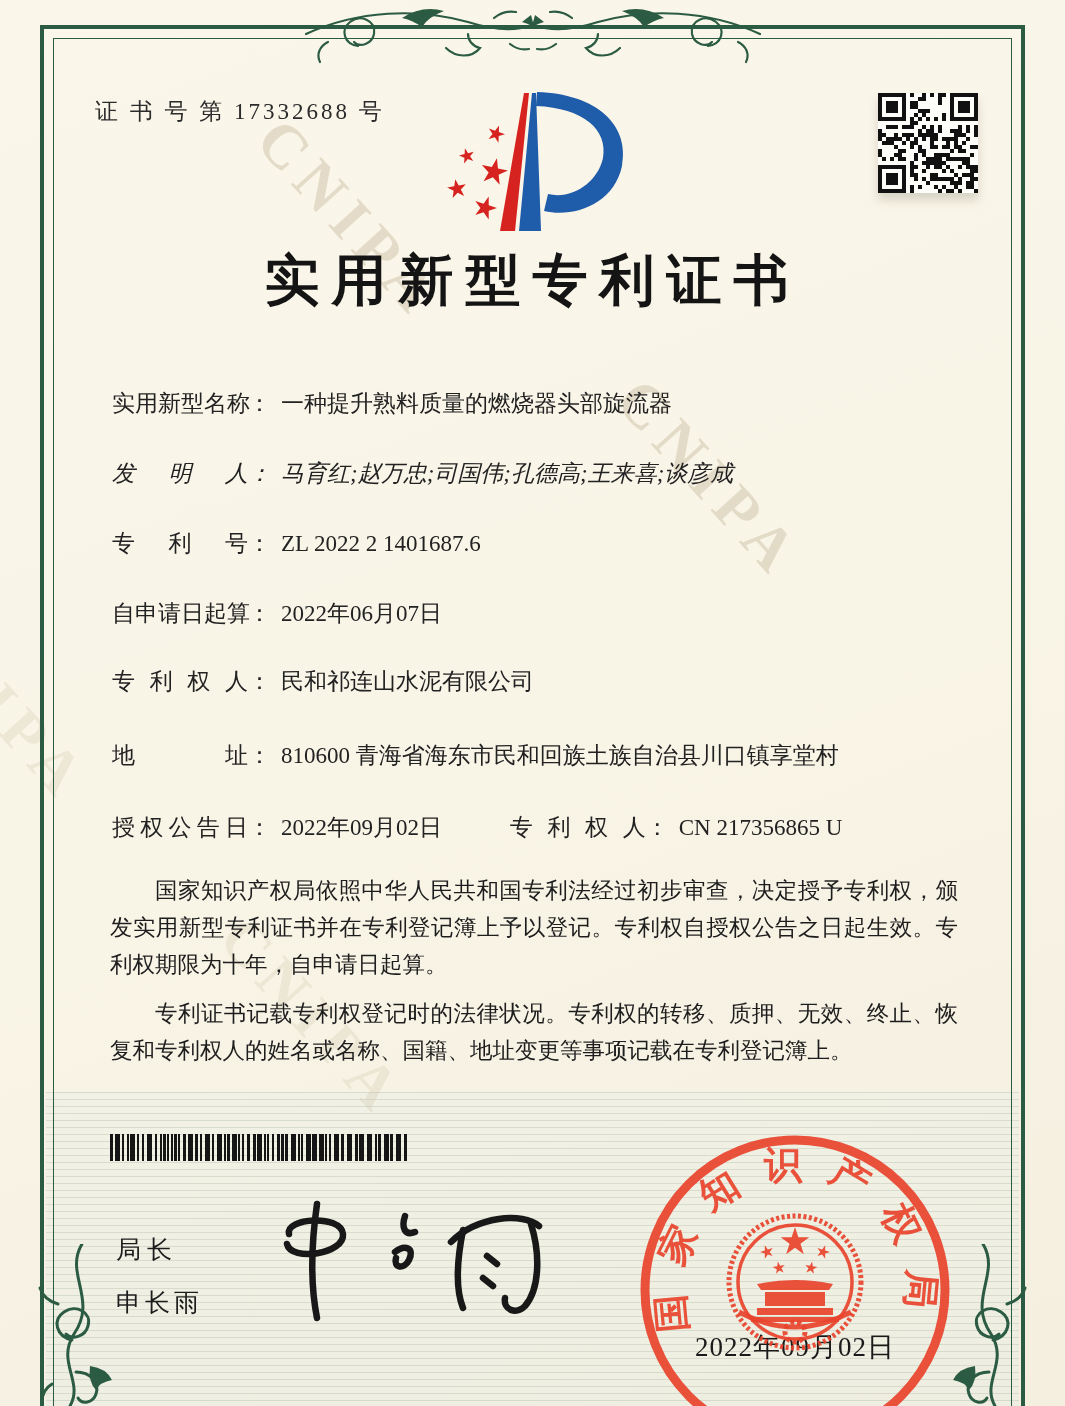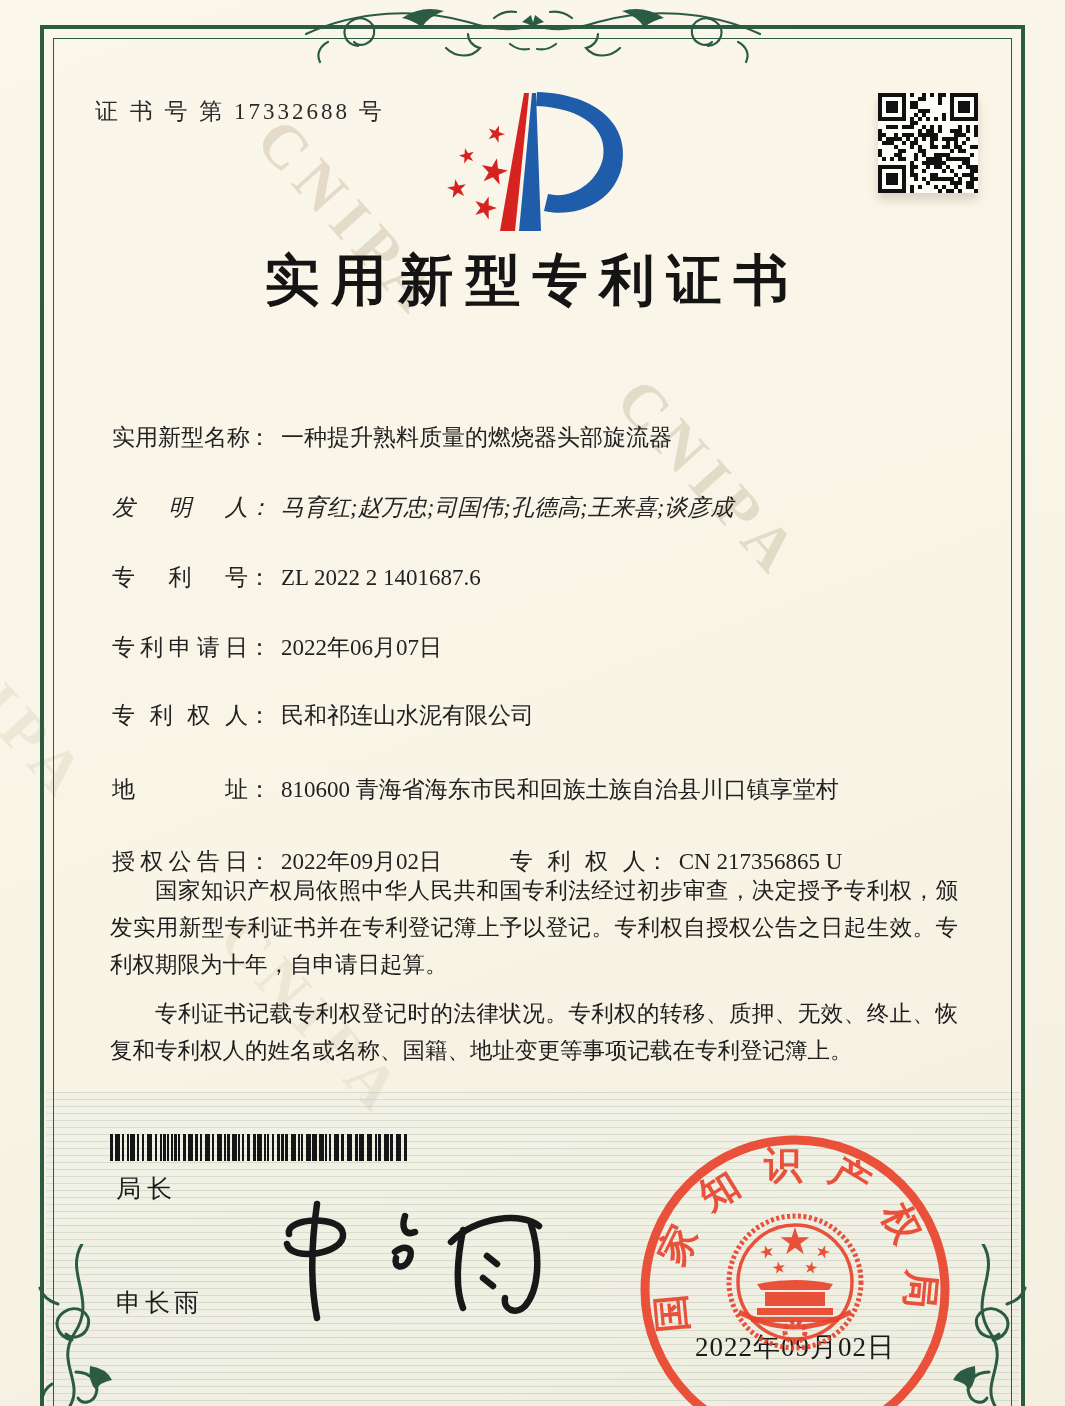--- a/index.html
+++ b/index.html
@@ -27,31 +27,31 @@
   .wm.faint{color:rgba(186,170,139,0.18);}
   
   .cert-no{position:absolute;left:95px;top:96px;font-size:23px;letter-spacing:3px;color:#2b2b2b;}
   .logo{position:absolute;left:440px;top:86px;width:215px;height:150px;}
   .qr{position:absolute;left:878px;top:93px;width:100px;height:100px;background:#fdfdfa;
     box-shadow:0 7px 9px rgba(120,115,95,0.25);}
   .title{position:absolute;left:0;right:0;top:244px;text-align:center;
     font-size:55px;font-weight:bold;letter-spacing:12px;color:#141414;font-family:Liberation Serif, serif;}
   
   .field-row{position:absolute;left:112px;font-size:23px;white-space:nowrap;color:#222;}
-  .flabel{display:inline-block;width:136px;text-align:justify;text-align-last:justify;vertical-align:bottom;margin-top:34px;}
+  .flabel{display:inline-block;width:136px;text-align:justify;text-align-last:justify;vertical-align:bottom;}
   .fcolon{display:inline-block;margin-right:10px;}
   .grant-pair{display:inline-block;font-family:Liberation Serif, serif;}
   .grant-pair.second{margin-left:62px;}
   
   .body-text{position:absolute;left:98px;top:860px;width:872px;font-size:22.5px;
     line-height:37px;text-align:justify;color:#1d1d1d;}
   .body-text p{margin:12px;text-indent:2em;}
   
   .barcode{position:absolute;left:110px;top:1134px;width:302px;height:27px;}
-  .signer-title{position:absolute;left:116px;top:1172px;font-size:25px;letter-spacing:6px;
+  .signer-title{position:absolute;left:116px;top:1233px;font-size:25px;letter-spacing:6px;
     font-family:"Liberation Sans","DejaVu Sans",sans-serif;color:#1c1c1c;}
   .signer-name{position:absolute;left:116px;top:1286px;font-size:25px;letter-spacing:4px;
     font-family:"Liberation Sans","DejaVu Sans",sans-serif;color:#1c1c1c;}
   .signature{position:absolute;left:255px;top:1190px;width:310px;height:135px;}
   .seal{position:absolute;left:635px;top:1132px;width:320px;height:320px;}
   .seal-ring-text{font-family:"Liberation Serif","DejaVu Serif",serif;font-weight:bold;}
 </style>
 </head>
 <body>
 
@@ -346,21 +346,21 @@
   <div class="field-row" style="top:388px;">
     <span class="flabel">实用新型名称</span><span class="fcolon">：</span><span class="fvalue">一种提升熟料质量的燃烧器头部旋流器</span>
   </div>
   <div class="field-row" style="top:458px;font-style:italic;">
     <span class="flabel">发明人</span><span class="fcolon">：</span><span class="fvalue">马育红;赵万忠;司国伟;孔德高;王来喜;谈彦成</span>
   </div>
   <div class="field-row" style="top:528px;">
     <span class="flabel">专利号</span><span class="fcolon">：</span><span class="fvalue">ZL 2022 2 1401687.6</span>
   </div>
   <div class="field-row" style="top:598px;">
-    <span class="flabel">专利申请日</span><span class="fcolon">：</span><span class="fvalue">2022年06月07日</span>
+    <span class="flabel">自申请日起算</span><span class="fcolon">：</span><span class="fvalue">2022年06月07日</span>
   </div>
   <div class="field-row" style="top:666px;">
     <span class="flabel">专利权人</span><span class="fcolon">：</span><span class="fvalue">民和祁连山水泥有限公司</span>
   </div>
   <div class="field-row" style="top:740px;">
     <span class="flabel">地址</span><span class="fcolon">：</span><span class="fvalue">810600 青海省海东市民和回族土族自治县川口镇享堂村</span>
   </div>
 
   <div class="field-row" style="top:812px;">
     <span class="grant-pair">

